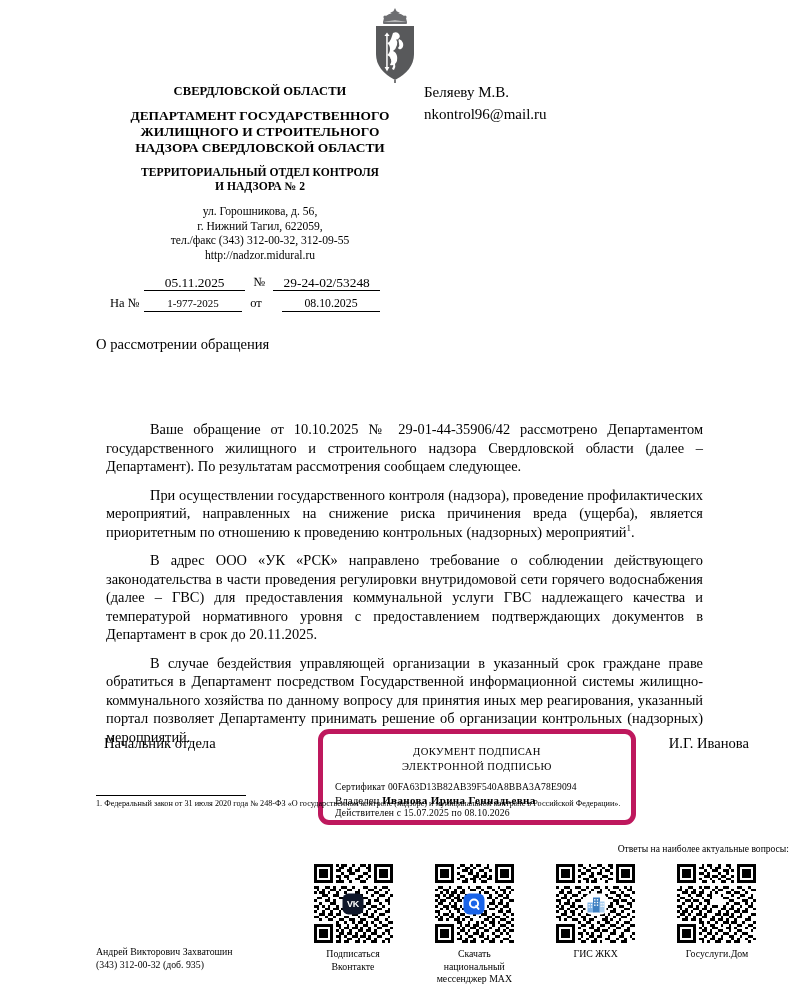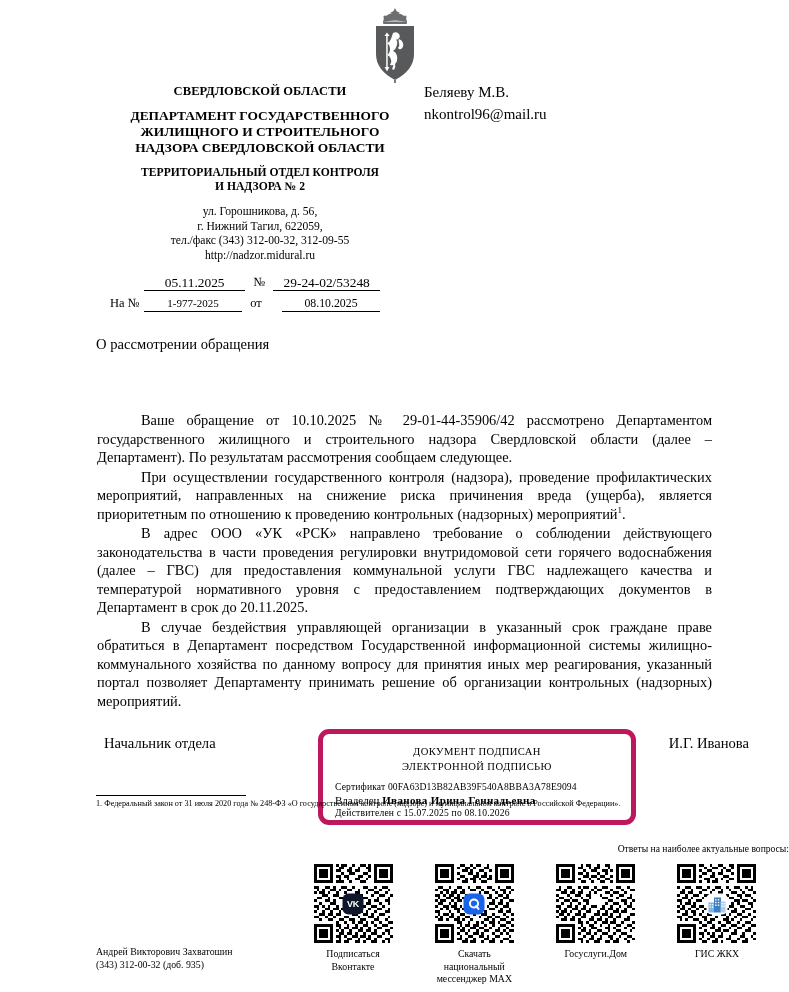--- a/index.html
+++ b/index.html
@@ -145,21 +145,21 @@
   .body-text {
     position: absolute;
     left: 96px;
     top: 410px;
     width: 617px;
     font-size: 14.4px;
     line-height: 1.285;
     text-align: justify;
   }
   .body-text p {
-    margin: 1px;
+    margin: 10px;
     text-indent: 44px;
   }
   .body-text p + p { margin-top: 0px; }
   sup { font-size: 9px; vertical-align: super; line-height: 0; }
 
   
   .sig-title {
     position: absolute;
     left: 104px;
     top: 735px;
@@ -831,236 +831,20 @@
           <svg width="13" height="13" viewBox="0 0 13 13">
             <circle cx="6.5" cy="6" r="4.1" fill="none" stroke="#ffffff" stroke-width="2"></circle>
             <path d="M8.6 8.6 L11 11.4" stroke="#ffffff" stroke-width="2" stroke-linecap="round"></path>
           </svg>
         </div>
       </div>
       <div class="qr-label">
         <div>Скачать</div>
         <div>национальный</div>
         <div>мессенджер MAX</div>
-      </div>
-    </div>
-
-    <div class="qr-item">
-      <div class="qr-box">
-        <svg width="79" height="79" viewBox="0 0 29 29" shape-rendering="crispEdges">
-          <rect width="29" height="29" fill="#fff"></rect>
-          <g fill="#000">
-            <rect x="0" y="0" width="7" height="1"></rect>
-              <rect x="0" y="6" width="7" height="1"></rect>
-            <rect x="0" y="0" width="1" height="7"></rect>
-              <rect x="6" y="0" width="1" height="7"></rect>
-            <rect x="2" y="2" width="3" height="3"></rect>
-            <rect x="22" y="0" width="7" height="1"></rect>
-              <rect x="22" y="6" width="7" height="1"></rect>
-            <rect x="22" y="0" width="1" height="7"></rect>
-              <rect x="28" y="0" width="1" height="7"></rect>
-            <rect x="24" y="2" width="3" height="3"></rect>
-            <rect x="0" y="22" width="7" height="1"></rect>
-              <rect x="0" y="28" width="7" height="1"></rect>
-            <rect x="0" y="22" width="1" height="7"></rect>
-              <rect x="6" y="22" width="1" height="7"></rect>
-            <rect x="2" y="24" width="3" height="3"></rect>
-            <rect x="9" y="0" width="1" height="1"></rect>
-              <rect x="11" y="0" width="2" height="1"></rect>
-              <rect x="15" y="0" width="1" height="1"></rect>
-              <rect x="18" y="0" width="2" height="1"></rect>
-            <rect x="8" y="1" width="2" height="1"></rect>
-              <rect x="12" y="1" width="1" height="1"></rect>
-              <rect x="14" y="1" width="2" height="1"></rect>
-              <rect x="19" y="1" width="1" height="1"></rect>
-            <rect x="10" y="2" width="1" height="1"></rect>
-              <rect x="13" y="2" width="2" height="1"></rect>
-              <rect x="17" y="2" width="2" height="1"></rect>
-              <rect x="20" y="2" width="1" height="1"></rect>
-            <rect x="8" y="3" width="2" height="1"></rect>
-              <rect x="11" y="3" width="1" height="1"></rect>
-              <rect x="15" y="3" width="1" height="1"></rect>
-              <rect x="18" y="3" width="1" height="1"></rect>
-            <rect x="10" y="4" width="2" height="1"></rect>
-              <rect x="13" y="4" width="2" height="1"></rect>
-              <rect x="16" y="4" width="2" height="1"></rect>
-              <rect x="20" y="4" width="1" height="1"></rect>
-            <rect x="8" y="5" width="1" height="1"></rect>
-              <rect x="12" y="5" width="1" height="1"></rect>
-              <rect x="15" y="5" width="1" height="1"></rect>
-              <rect x="18" y="5" width="2" height="1"></rect>
-            <rect x="9" y="6" width="2" height="1"></rect>
-              <rect x="13" y="6" width="1" height="1"></rect>
-              <rect x="16" y="6" width="2" height="1"></rect>
-              <rect x="20" y="6" width="1" height="1"></rect>
-            <rect x="1" y="8" width="1" height="1"></rect>
-              <rect x="4" y="8" width="2" height="1"></rect>
-              <rect x="8" y="8" width="1" height="1"></rect>
-              <rect x="10" y="8" width="2" height="1"></rect>
-              <rect x="14" y="8" width="1" height="1"></rect>
-              <rect x="17" y="8" width="2" height="1"></rect>
-              <rect x="22" y="8" width="2" height="1"></rect>
-              <rect x="26" y="8" width="1" height="1"></rect>
-            <rect x="0" y="9" width="2" height="1"></rect>
-              <rect x="3" y="9" width="1" height="1"></rect>
-              <rect x="6" y="9" width="1" height="1"></rect>
-              <rect x="9" y="9" width="1" height="1"></rect>
-              <rect x="13" y="9" width="1" height="1"></rect>
-              <rect x="15" y="9" width="2" height="1"></rect>
-              <rect x="20" y="9" width="1" height="1"></rect>
-              <rect x="24" y="9" width="1" height="1"></rect>
-              <rect x="27" y="9" width="2" height="1"></rect>
-            <rect x="2" y="10" width="2" height="1"></rect>
-              <rect x="5" y="10" width="2" height="1"></rect>
-              <rect x="8" y="10" width="2" height="1"></rect>
-              <rect x="12" y="10" width="1" height="1"></rect>
-              <rect x="14" y="10" width="1" height="1"></rect>
-              <rect x="18" y="10" width="2" height="1"></rect>
-              <rect x="21" y="10" width="2" height="1"></rect>
-              <rect x="25" y="10" width="1" height="1"></rect>
-            <rect x="0" y="11" width="1" height="1"></rect>
-              <rect x="4" y="11" width="1" height="1"></rect>
-              <rect x="7" y="11" width="2" height="1"></rect>
-              <rect x="11" y="11" width="2" height="1"></rect>
-              <rect x="16" y="11" width="1" height="1"></rect>
-              <rect x="20" y="11" width="1" height="1"></rect>
-              <rect x="23" y="11" width="2" height="1"></rect>
-              <rect x="27" y="11" width="1" height="1"></rect>
-            <rect x="1" y="12" width="2" height="1"></rect>
-              <rect x="5" y="12" width="1" height="1"></rect>
-              <rect x="9" y="12" width="1" height="1"></rect>
-              <rect x="12" y="12" width="1" height="1"></rect>
-              <rect x="17" y="12" width="2" height="1"></rect>
-              <rect x="22" y="12" width="1" height="1"></rect>
-              <rect x="26" y="12" width="2" height="1"></rect>
-            <rect x="0" y="13" width="1" height="1"></rect>
-              <rect x="3" y="13" width="2" height="1"></rect>
-              <rect x="6" y="13" width="2" height="1"></rect>
-              <rect x="10" y="13" width="2" height="1"></rect>
-              <rect x="19" y="13" width="2" height="1"></rect>
-              <rect x="24" y="13" width="2" height="1"></rect>
-              <rect x="28" y="13" width="1" height="1"></rect>
-            <rect x="2" y="14" width="1" height="1"></rect>
-              <rect x="5" y="14" width="1" height="1"></rect>
-              <rect x="8" y="14" width="1" height="1"></rect>
-              <rect x="11" y="14" width="1" height="1"></rect>
-              <rect x="18" y="14" width="1" height="1"></rect>
-              <rect x="21" y="14" width="2" height="1"></rect>
-              <rect x="25" y="14" width="1" height="1"></rect>
-              <rect x="27" y="14" width="1" height="1"></rect>
-            <rect x="0" y="15" width="2" height="1"></rect>
-              <rect x="4" y="15" width="2" height="1"></rect>
-              <rect x="7" y="15" width="1" height="1"></rect>
-              <rect x="10" y="15" width="1" height="1"></rect>
-              <rect x="13" y="15" width="2" height="1"></rect>
-              <rect x="17" y="15" width="1" height="1"></rect>
-              <rect x="20" y="15" width="1" height="1"></rect>
-              <rect x="23" y="15" width="1" height="1"></rect>
-              <rect x="26" y="15" width="2" height="1"></rect>
-            <rect x="1" y="16" width="1" height="1"></rect>
-              <rect x="3" y="16" width="1" height="1"></rect>
-              <rect x="6" y="16" width="2" height="1"></rect>
-              <rect x="9" y="16" width="2" height="1"></rect>
-              <rect x="12" y="16" width="1" height="1"></rect>
-              <rect x="16" y="16" width="2" height="1"></rect>
-              <rect x="19" y="16" width="2" height="1"></rect>
-              <rect x="22" y="16" width="1" height="1"></rect>
-              <rect x="25" y="16" width="1" height="1"></rect>
-              <rect x="28" y="16" width="1" height="1"></rect>
-            <rect x="0" y="17" width="1" height="1"></rect>
-              <rect x="2" y="17" width="2" height="1"></rect>
-              <rect x="5" y="17" width="1" height="1"></rect>
-              <rect x="8" y="17" width="1" height="1"></rect>
-              <rect x="11" y="17" width="2" height="1"></rect>
-              <rect x="15" y="17" width="1" height="1"></rect>
-              <rect x="18" y="17" width="1" height="1"></rect>
-              <rect x="21" y="17" width="2" height="1"></rect>
-              <rect x="24" y="17" width="2" height="1"></rect>
-            <rect x="1" y="18" width="2" height="1"></rect>
-              <rect x="4" y="18" width="1" height="1"></rect>
-              <rect x="7" y="18" width="2" height="1"></rect>
-              <rect x="10" y="18" width="1" height="1"></rect>
-              <rect x="14" y="18" width="2" height="1"></rect>
-              <rect x="17" y="18" width="2" height="1"></rect>
-              <rect x="20" y="18" width="1" height="1"></rect>
-              <rect x="23" y="18" width="1" height="1"></rect>
-              <rect x="27" y="18" width="2" height="1"></rect>
-            <rect x="0" y="19" width="1" height="1"></rect>
-              <rect x="3" y="19" width="1" height="1"></rect>
-              <rect x="6" y="19" width="1" height="1"></rect>
-              <rect x="9" y="19" width="2" height="1"></rect>
-              <rect x="13" y="19" width="1" height="1"></rect>
-              <rect x="16" y="19" width="1" height="1"></rect>
-              <rect x="19" y="19" width="2" height="1"></rect>
-              <rect x="22" y="19" width="2" height="1"></rect>
-              <rect x="26" y="19" width="1" height="1"></rect>
-            <rect x="2" y="20" width="2" height="1"></rect>
-              <rect x="5" y="20" width="2" height="1"></rect>
-              <rect x="8" y="20" width="1" height="1"></rect>
-              <rect x="12" y="20" width="2" height="1"></rect>
-              <rect x="15" y="20" width="2" height="1"></rect>
-              <rect x="18" y="20" width="1" height="1"></rect>
-              <rect x="21" y="20" width="1" height="1"></rect>
-              <rect x="25" y="20" width="2" height="1"></rect>
-            <rect x="8" y="21" width="2" height="1"></rect>
-              <rect x="11" y="21" width="1" height="1"></rect>
-              <rect x="14" y="21" width="1" height="1"></rect>
-              <rect x="17" y="21" width="2" height="1"></rect>
-              <rect x="20" y="21" width="2" height="1"></rect>
-              <rect x="24" y="21" width="1" height="1"></rect>
-              <rect x="28" y="21" width="1" height="1"></rect>
-            <rect x="9" y="22" width="1" height="1"></rect>
-              <rect x="12" y="22" width="2" height="1"></rect>
-              <rect x="16" y="22" width="1" height="1"></rect>
-              <rect x="19" y="22" width="1" height="1"></rect>
-              <rect x="22" y="22" width="2" height="1"></rect>
-              <rect x="26" y="22" width="2" height="1"></rect>
-            <rect x="8" y="23" width="1" height="1"></rect>
-              <rect x="10" y="23" width="1" height="1"></rect>
-              <rect x="13" y="23" width="2" height="1"></rect>
-              <rect x="18" y="23" width="2" height="1"></rect>
-              <rect x="21" y="23" width="1" height="1"></rect>
-              <rect x="25" y="23" width="1" height="1"></rect>
-              <rect x="28" y="23" width="1" height="1"></rect>
-            <rect x="9" y="24" width="2" height="1"></rect>
-              <rect x="12" y="24" width="1" height="1"></rect>
-              <rect x="15" y="24" width="2" height="1"></rect>
-              <rect x="19" y="24" width="1" height="1"></rect>
-              <rect x="22" y="24" width="2" height="1"></rect>
-              <rect x="27" y="24" width="1" height="1"></rect>
-            <rect x="8" y="25" width="1" height="1"></rect>
-              <rect x="11" y="25" width="2" height="1"></rect>
-              <rect x="14" y="25" width="1" height="1"></rect>
-              <rect x="17" y="25" width="2" height="1"></rect>
-              <rect x="21" y="25" width="1" height="1"></rect>
-              <rect x="24" y="25" width="2" height="1"></rect>
-            <rect x="10" y="26" width="1" height="1"></rect>
-              <rect x="13" y="26" width="1" height="1"></rect>
-              <rect x="16" y="26" width="1" height="1"></rect>
-              <rect x="19" y="26" width="2" height="1"></rect>
-              <rect x="23" y="26" width="1" height="1"></rect>
-              <rect x="26" y="26" width="2" height="1"></rect>
-            <rect x="8" y="27" width="2" height="1"></rect>
-              <rect x="12" y="27" width="2" height="1"></rect>
-              <rect x="15" y="27" width="2" height="1"></rect>
-              <rect x="20" y="27" width="1" height="1"></rect>
-              <rect x="22" y="27" width="1" height="1"></rect>
-              <rect x="25" y="27" width="1" height="1"></rect>
-              <rect x="28" y="27" width="1" height="1"></rect>
-            <rect x="9" y="28" width="1" height="1"></rect>
-              <rect x="11" y="28" width="1" height="1"></rect>
-              <rect x="14" y="28" width="2" height="1"></rect>
-              <rect x="18" y="28" width="2" height="1"></rect>
-              <rect x="21" y="28" width="2" height="1"></rect>
-              <rect x="26" y="28" width="1" height="1"></rect>
-          </g>
-        </svg>
-      </div>
-      <div class="qr-label">
-        <div>Госуслуги.Дом</div>
       </div>
     </div>
 
     <div class="qr-item">
       <div class="qr-box">
         <svg width="79" height="79" viewBox="0 0 29 29" shape-rendering="crispEdges">
           <rect width="29" height="29" fill="#fff"></rect>
           <g fill="#000">
             <rect x="0" y="0" width="7" height="1"></rect>
               <rect x="0" y="6" width="7" height="1"></rect>
@@ -1276,20 +1060,236 @@
                 <rect x="16" y="11.2" width="1.3" height="1.3"></rect>
             </g>
           </svg>
         </div>
       </div>
       <div class="qr-label">
         <div>ГИС ЖКХ</div>
       </div>
     </div>
 
+    <div class="qr-item">
+      <div class="qr-box">
+        <svg width="79" height="79" viewBox="0 0 29 29" shape-rendering="crispEdges">
+          <rect width="29" height="29" fill="#fff"></rect>
+          <g fill="#000">
+            <rect x="0" y="0" width="7" height="1"></rect>
+              <rect x="0" y="6" width="7" height="1"></rect>
+            <rect x="0" y="0" width="1" height="7"></rect>
+              <rect x="6" y="0" width="1" height="7"></rect>
+            <rect x="2" y="2" width="3" height="3"></rect>
+            <rect x="22" y="0" width="7" height="1"></rect>
+              <rect x="22" y="6" width="7" height="1"></rect>
+            <rect x="22" y="0" width="1" height="7"></rect>
+              <rect x="28" y="0" width="1" height="7"></rect>
+            <rect x="24" y="2" width="3" height="3"></rect>
+            <rect x="0" y="22" width="7" height="1"></rect>
+              <rect x="0" y="28" width="7" height="1"></rect>
+            <rect x="0" y="22" width="1" height="7"></rect>
+              <rect x="6" y="22" width="1" height="7"></rect>
+            <rect x="2" y="24" width="3" height="3"></rect>
+            <rect x="9" y="0" width="1" height="1"></rect>
+              <rect x="11" y="0" width="2" height="1"></rect>
+              <rect x="15" y="0" width="1" height="1"></rect>
+              <rect x="18" y="0" width="2" height="1"></rect>
+            <rect x="8" y="1" width="2" height="1"></rect>
+              <rect x="12" y="1" width="1" height="1"></rect>
+              <rect x="14" y="1" width="2" height="1"></rect>
+              <rect x="19" y="1" width="1" height="1"></rect>
+            <rect x="10" y="2" width="1" height="1"></rect>
+              <rect x="13" y="2" width="2" height="1"></rect>
+              <rect x="17" y="2" width="2" height="1"></rect>
+              <rect x="20" y="2" width="1" height="1"></rect>
+            <rect x="8" y="3" width="2" height="1"></rect>
+              <rect x="11" y="3" width="1" height="1"></rect>
+              <rect x="15" y="3" width="1" height="1"></rect>
+              <rect x="18" y="3" width="1" height="1"></rect>
+            <rect x="10" y="4" width="2" height="1"></rect>
+              <rect x="13" y="4" width="2" height="1"></rect>
+              <rect x="16" y="4" width="2" height="1"></rect>
+              <rect x="20" y="4" width="1" height="1"></rect>
+            <rect x="8" y="5" width="1" height="1"></rect>
+              <rect x="12" y="5" width="1" height="1"></rect>
+              <rect x="15" y="5" width="1" height="1"></rect>
+              <rect x="18" y="5" width="2" height="1"></rect>
+            <rect x="9" y="6" width="2" height="1"></rect>
+              <rect x="13" y="6" width="1" height="1"></rect>
+              <rect x="16" y="6" width="2" height="1"></rect>
+              <rect x="20" y="6" width="1" height="1"></rect>
+            <rect x="1" y="8" width="1" height="1"></rect>
+              <rect x="4" y="8" width="2" height="1"></rect>
+              <rect x="8" y="8" width="1" height="1"></rect>
+              <rect x="10" y="8" width="2" height="1"></rect>
+              <rect x="14" y="8" width="1" height="1"></rect>
+              <rect x="17" y="8" width="2" height="1"></rect>
+              <rect x="22" y="8" width="2" height="1"></rect>
+              <rect x="26" y="8" width="1" height="1"></rect>
+            <rect x="0" y="9" width="2" height="1"></rect>
+              <rect x="3" y="9" width="1" height="1"></rect>
+              <rect x="6" y="9" width="1" height="1"></rect>
+              <rect x="9" y="9" width="1" height="1"></rect>
+              <rect x="13" y="9" width="1" height="1"></rect>
+              <rect x="15" y="9" width="2" height="1"></rect>
+              <rect x="20" y="9" width="1" height="1"></rect>
+              <rect x="24" y="9" width="1" height="1"></rect>
+              <rect x="27" y="9" width="2" height="1"></rect>
+            <rect x="2" y="10" width="2" height="1"></rect>
+              <rect x="5" y="10" width="2" height="1"></rect>
+              <rect x="8" y="10" width="2" height="1"></rect>
+              <rect x="12" y="10" width="1" height="1"></rect>
+              <rect x="14" y="10" width="1" height="1"></rect>
+              <rect x="18" y="10" width="2" height="1"></rect>
+              <rect x="21" y="10" width="2" height="1"></rect>
+              <rect x="25" y="10" width="1" height="1"></rect>
+            <rect x="0" y="11" width="1" height="1"></rect>
+              <rect x="4" y="11" width="1" height="1"></rect>
+              <rect x="7" y="11" width="2" height="1"></rect>
+              <rect x="11" y="11" width="2" height="1"></rect>
+              <rect x="16" y="11" width="1" height="1"></rect>
+              <rect x="20" y="11" width="1" height="1"></rect>
+              <rect x="23" y="11" width="2" height="1"></rect>
+              <rect x="27" y="11" width="1" height="1"></rect>
+            <rect x="1" y="12" width="2" height="1"></rect>
+              <rect x="5" y="12" width="1" height="1"></rect>
+              <rect x="9" y="12" width="1" height="1"></rect>
+              <rect x="12" y="12" width="1" height="1"></rect>
+              <rect x="17" y="12" width="2" height="1"></rect>
+              <rect x="22" y="12" width="1" height="1"></rect>
+              <rect x="26" y="12" width="2" height="1"></rect>
+            <rect x="0" y="13" width="1" height="1"></rect>
+              <rect x="3" y="13" width="2" height="1"></rect>
+              <rect x="6" y="13" width="2" height="1"></rect>
+              <rect x="10" y="13" width="2" height="1"></rect>
+              <rect x="19" y="13" width="2" height="1"></rect>
+              <rect x="24" y="13" width="2" height="1"></rect>
+              <rect x="28" y="13" width="1" height="1"></rect>
+            <rect x="2" y="14" width="1" height="1"></rect>
+              <rect x="5" y="14" width="1" height="1"></rect>
+              <rect x="8" y="14" width="1" height="1"></rect>
+              <rect x="11" y="14" width="1" height="1"></rect>
+              <rect x="18" y="14" width="1" height="1"></rect>
+              <rect x="21" y="14" width="2" height="1"></rect>
+              <rect x="25" y="14" width="1" height="1"></rect>
+              <rect x="27" y="14" width="1" height="1"></rect>
+            <rect x="0" y="15" width="2" height="1"></rect>
+              <rect x="4" y="15" width="2" height="1"></rect>
+              <rect x="7" y="15" width="1" height="1"></rect>
+              <rect x="10" y="15" width="1" height="1"></rect>
+              <rect x="13" y="15" width="2" height="1"></rect>
+              <rect x="17" y="15" width="1" height="1"></rect>
+              <rect x="20" y="15" width="1" height="1"></rect>
+              <rect x="23" y="15" width="1" height="1"></rect>
+              <rect x="26" y="15" width="2" height="1"></rect>
+            <rect x="1" y="16" width="1" height="1"></rect>
+              <rect x="3" y="16" width="1" height="1"></rect>
+              <rect x="6" y="16" width="2" height="1"></rect>
+              <rect x="9" y="16" width="2" height="1"></rect>
+              <rect x="12" y="16" width="1" height="1"></rect>
+              <rect x="16" y="16" width="2" height="1"></rect>
+              <rect x="19" y="16" width="2" height="1"></rect>
+              <rect x="22" y="16" width="1" height="1"></rect>
+              <rect x="25" y="16" width="1" height="1"></rect>
+              <rect x="28" y="16" width="1" height="1"></rect>
+            <rect x="0" y="17" width="1" height="1"></rect>
+              <rect x="2" y="17" width="2" height="1"></rect>
+              <rect x="5" y="17" width="1" height="1"></rect>
+              <rect x="8" y="17" width="1" height="1"></rect>
+              <rect x="11" y="17" width="2" height="1"></rect>
+              <rect x="15" y="17" width="1" height="1"></rect>
+              <rect x="18" y="17" width="1" height="1"></rect>
+              <rect x="21" y="17" width="2" height="1"></rect>
+              <rect x="24" y="17" width="2" height="1"></rect>
+            <rect x="1" y="18" width="2" height="1"></rect>
+              <rect x="4" y="18" width="1" height="1"></rect>
+              <rect x="7" y="18" width="2" height="1"></rect>
+              <rect x="10" y="18" width="1" height="1"></rect>
+              <rect x="14" y="18" width="2" height="1"></rect>
+              <rect x="17" y="18" width="2" height="1"></rect>
+              <rect x="20" y="18" width="1" height="1"></rect>
+              <rect x="23" y="18" width="1" height="1"></rect>
+              <rect x="27" y="18" width="2" height="1"></rect>
+            <rect x="0" y="19" width="1" height="1"></rect>
+              <rect x="3" y="19" width="1" height="1"></rect>
+              <rect x="6" y="19" width="1" height="1"></rect>
+              <rect x="9" y="19" width="2" height="1"></rect>
+              <rect x="13" y="19" width="1" height="1"></rect>
+              <rect x="16" y="19" width="1" height="1"></rect>
+              <rect x="19" y="19" width="2" height="1"></rect>
+              <rect x="22" y="19" width="2" height="1"></rect>
+              <rect x="26" y="19" width="1" height="1"></rect>
+            <rect x="2" y="20" width="2" height="1"></rect>
+              <rect x="5" y="20" width="2" height="1"></rect>
+              <rect x="8" y="20" width="1" height="1"></rect>
+              <rect x="12" y="20" width="2" height="1"></rect>
+              <rect x="15" y="20" width="2" height="1"></rect>
+              <rect x="18" y="20" width="1" height="1"></rect>
+              <rect x="21" y="20" width="1" height="1"></rect>
+              <rect x="25" y="20" width="2" height="1"></rect>
+            <rect x="8" y="21" width="2" height="1"></rect>
+              <rect x="11" y="21" width="1" height="1"></rect>
+              <rect x="14" y="21" width="1" height="1"></rect>
+              <rect x="17" y="21" width="2" height="1"></rect>
+              <rect x="20" y="21" width="2" height="1"></rect>
+              <rect x="24" y="21" width="1" height="1"></rect>
+              <rect x="28" y="21" width="1" height="1"></rect>
+            <rect x="9" y="22" width="1" height="1"></rect>
+              <rect x="12" y="22" width="2" height="1"></rect>
+              <rect x="16" y="22" width="1" height="1"></rect>
+              <rect x="19" y="22" width="1" height="1"></rect>
+              <rect x="22" y="22" width="2" height="1"></rect>
+              <rect x="26" y="22" width="2" height="1"></rect>
+            <rect x="8" y="23" width="1" height="1"></rect>
+              <rect x="10" y="23" width="1" height="1"></rect>
+              <rect x="13" y="23" width="2" height="1"></rect>
+              <rect x="18" y="23" width="2" height="1"></rect>
+              <rect x="21" y="23" width="1" height="1"></rect>
+              <rect x="25" y="23" width="1" height="1"></rect>
+              <rect x="28" y="23" width="1" height="1"></rect>
+            <rect x="9" y="24" width="2" height="1"></rect>
+              <rect x="12" y="24" width="1" height="1"></rect>
+              <rect x="15" y="24" width="2" height="1"></rect>
+              <rect x="19" y="24" width="1" height="1"></rect>
+              <rect x="22" y="24" width="2" height="1"></rect>
+              <rect x="27" y="24" width="1" height="1"></rect>
+            <rect x="8" y="25" width="1" height="1"></rect>
+              <rect x="11" y="25" width="2" height="1"></rect>
+              <rect x="14" y="25" width="1" height="1"></rect>
+              <rect x="17" y="25" width="2" height="1"></rect>
+              <rect x="21" y="25" width="1" height="1"></rect>
+              <rect x="24" y="25" width="2" height="1"></rect>
+            <rect x="10" y="26" width="1" height="1"></rect>
+              <rect x="13" y="26" width="1" height="1"></rect>
+              <rect x="16" y="26" width="1" height="1"></rect>
+              <rect x="19" y="26" width="2" height="1"></rect>
+              <rect x="23" y="26" width="1" height="1"></rect>
+              <rect x="26" y="26" width="2" height="1"></rect>
+            <rect x="8" y="27" width="2" height="1"></rect>
+              <rect x="12" y="27" width="2" height="1"></rect>
+              <rect x="15" y="27" width="2" height="1"></rect>
+              <rect x="20" y="27" width="1" height="1"></rect>
+              <rect x="22" y="27" width="1" height="1"></rect>
+              <rect x="25" y="27" width="1" height="1"></rect>
+              <rect x="28" y="27" width="1" height="1"></rect>
+            <rect x="9" y="28" width="1" height="1"></rect>
+              <rect x="11" y="28" width="1" height="1"></rect>
+              <rect x="14" y="28" width="2" height="1"></rect>
+              <rect x="18" y="28" width="2" height="1"></rect>
+              <rect x="21" y="28" width="2" height="1"></rect>
+              <rect x="26" y="28" width="1" height="1"></rect>
+          </g>
+        </svg>
+      </div>
+      <div class="qr-label">
+        <div>Госуслуги.Дом</div>
+      </div>
+    </div>
+
   </div>
 
   <div class="executor">
     <div>Андрей Викторович Захватошин</div>
     <div>(343) 312-00-32 (доб. 935)</div>
   </div>
 
 </div>
 
 </body></html>

